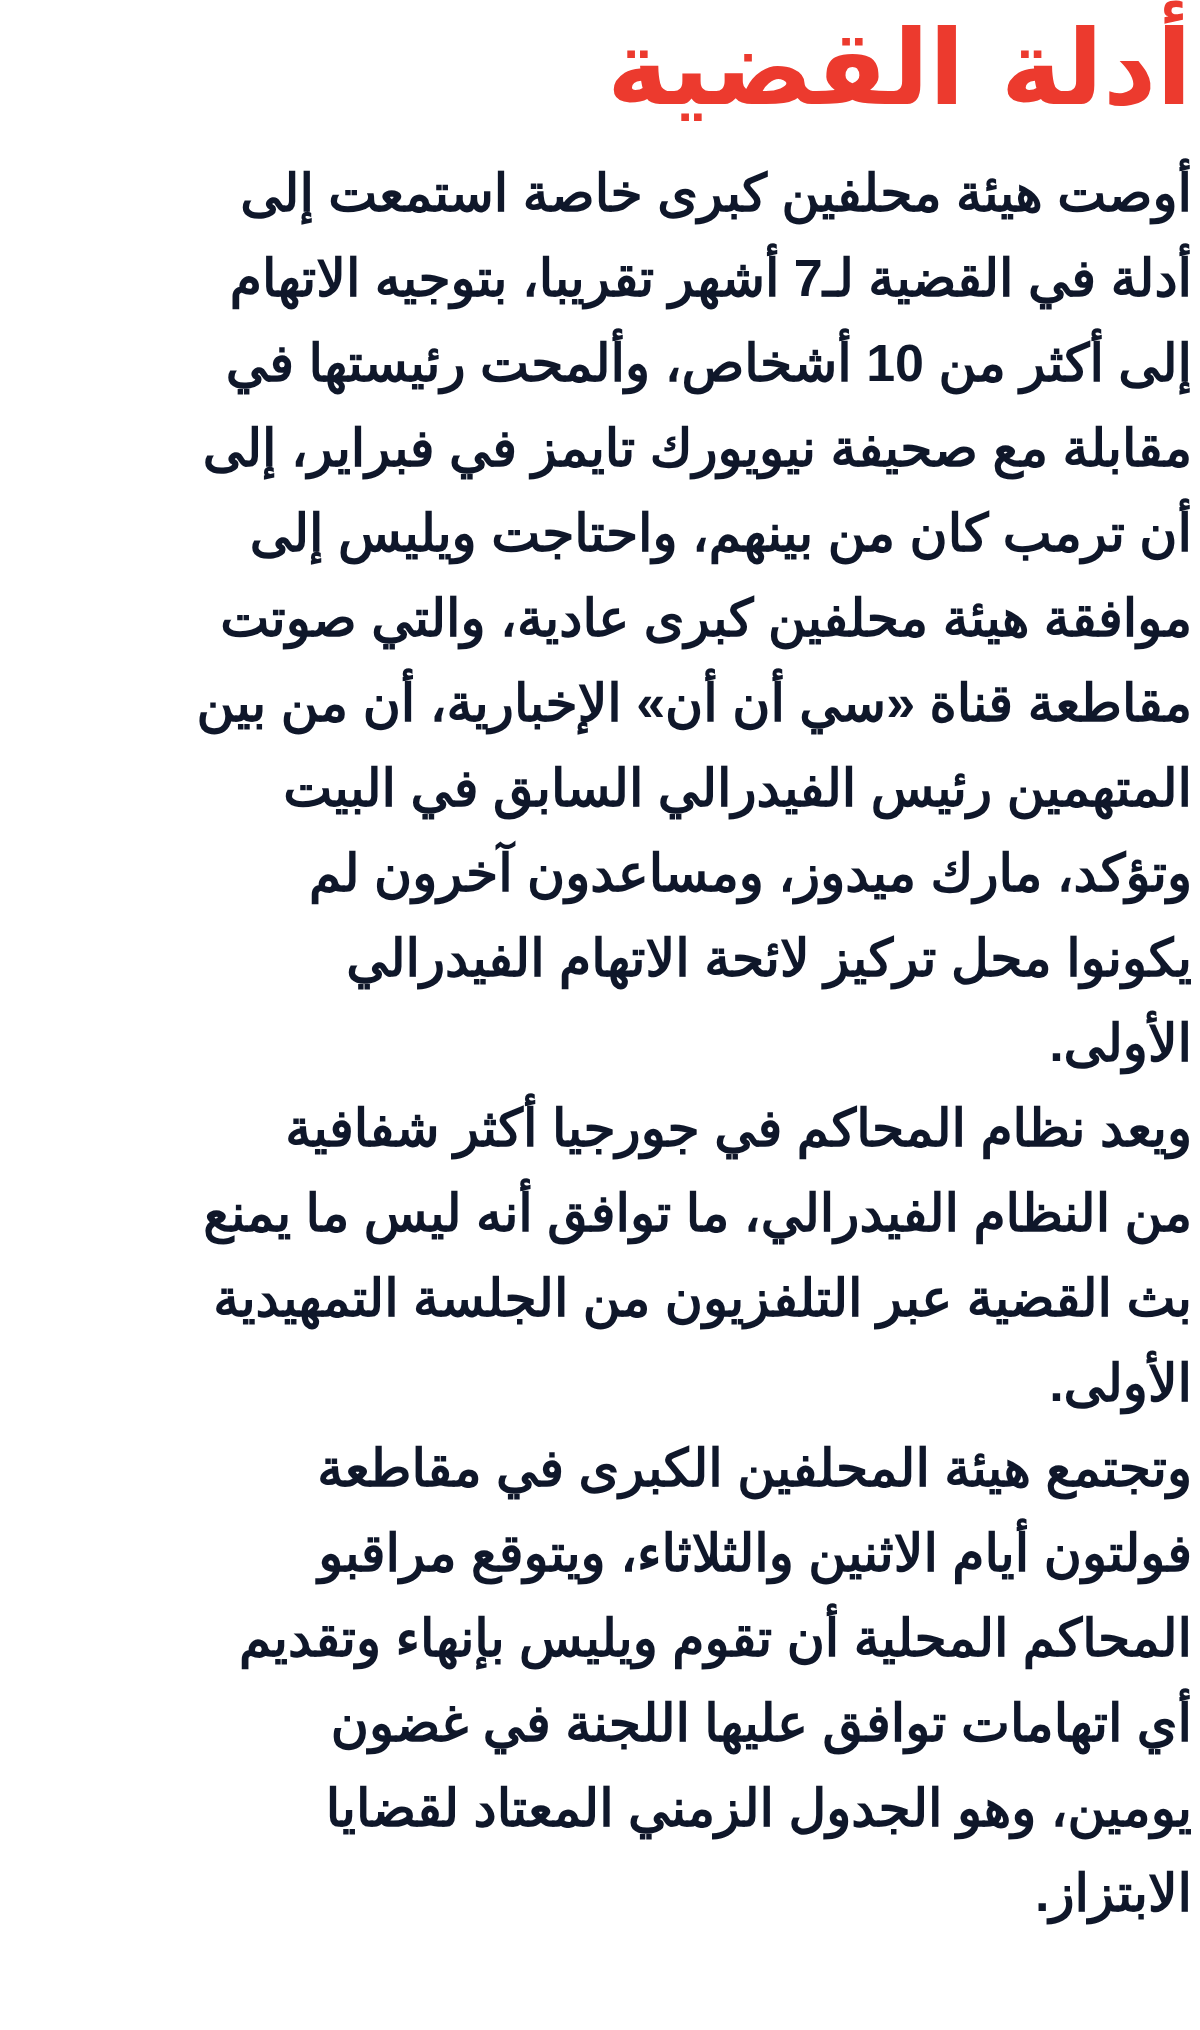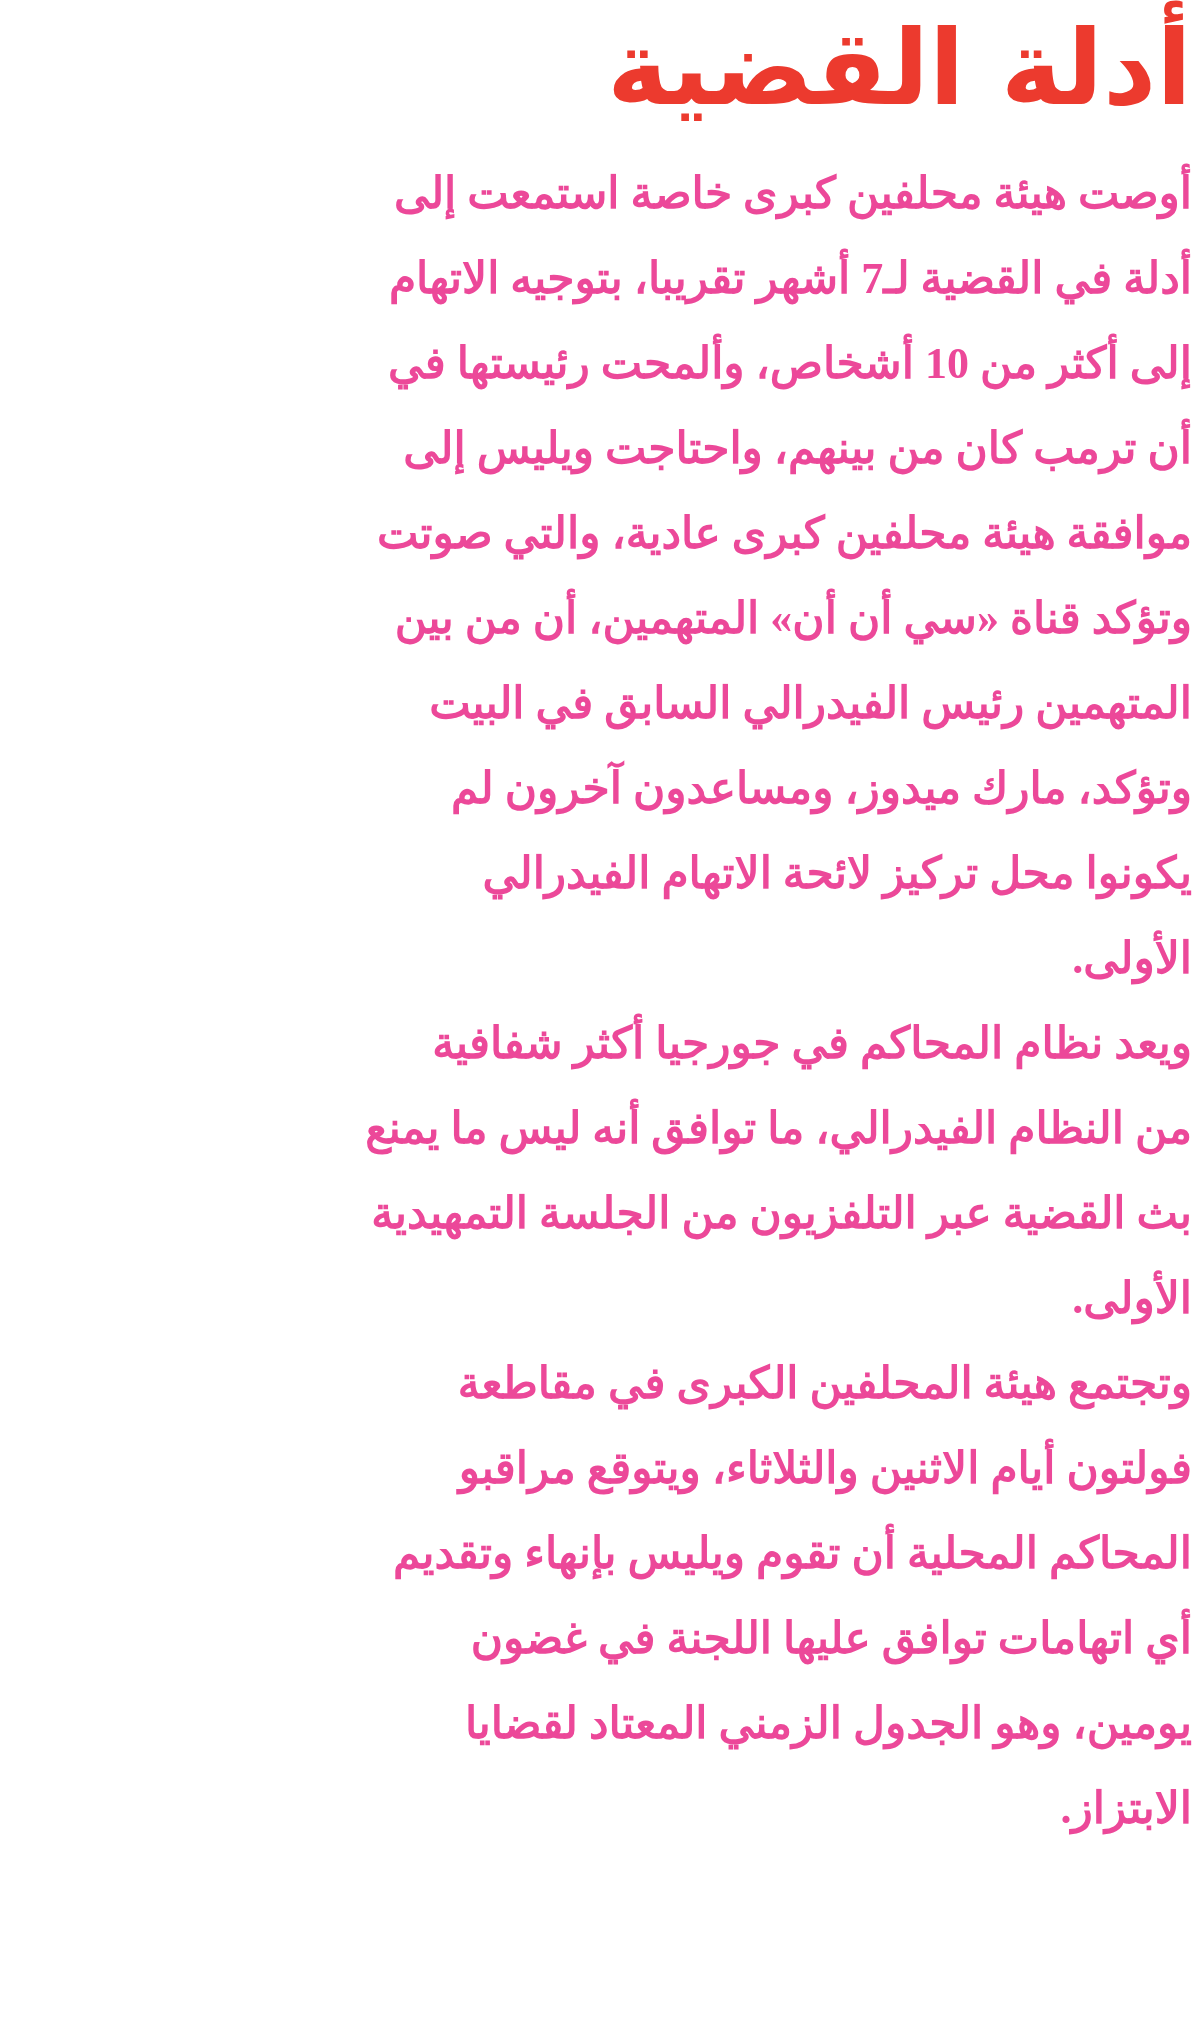--- a/index.html
+++ b/index.html
@@ -31,48 +31,49 @@
   }
   .article-body {
     margin: 0;
     padding: 0;
   }
   .para {
     margin: 0;
     padding: 0;
   }
   .line {
-    font-family: Liberation Serif, serif;
+    font-family: Liberation Sans, sans-serif;
     font-weight: bold;
-    font-size: 44px;
+    font-size: 52px;
     line-height: 85px;
     text-align: right;
-    color: #ec4899;
+    color: #0f172a;
     white-space: nowrap;
   }
 </style>
 </head>
 <body>
 
 <div class="page">
 
   <h1 class="headline">أدلة القضية</h1>
 
   <div class="article-body">
 
     <div class="para">
       <div class="line">أوصت هيئة محلفين كبرى خاصة استمعت إلى</div>
       <div class="line">أدلة في القضية لـ7 أشهر تقريبا، بتوجيه الاتهام</div>
       <div class="line">إلى أكثر من 10 أشخاص، وألمحت رئيستها في</div>
+      <div class="line">مقابلة مع صحيفة نيويورك تايمز في فبراير، إلى</div>
       <div class="line">أن ترمب كان من بينهم، واحتاجت ويليس إلى</div>
       <div class="line">موافقة هيئة محلفين كبرى عادية، والتي صوتت</div>
     </div>
 
     <div class="para">
-      <div class="line">وتؤكد قناة «سي أن أن» المتهمين، أن من بين</div>
+      <div class="line">مقاطعة قناة «سي أن أن» الإخبارية، أن من بين</div>
       <div class="line">المتهمين رئيس الفيدرالي السابق في البيت</div>
       <div class="line">وتؤكد، مارك ميدوز، ومساعدون آخرون لم</div>
       <div class="line">يكونوا محل تركيز لائحة الاتهام الفيدرالي</div>
       <div class="line">الأولى.</div>
     </div>
 
     <div class="para">
       <div class="line">ويعد نظام المحاكم في جورجيا أكثر شفافية</div>
       <div class="line">من النظام الفيدرالي، ما توافق أنه ليس ما يمنع</div>
       <div class="line">بث القضية عبر التلفزيون من الجلسة التمهيدية</div>

